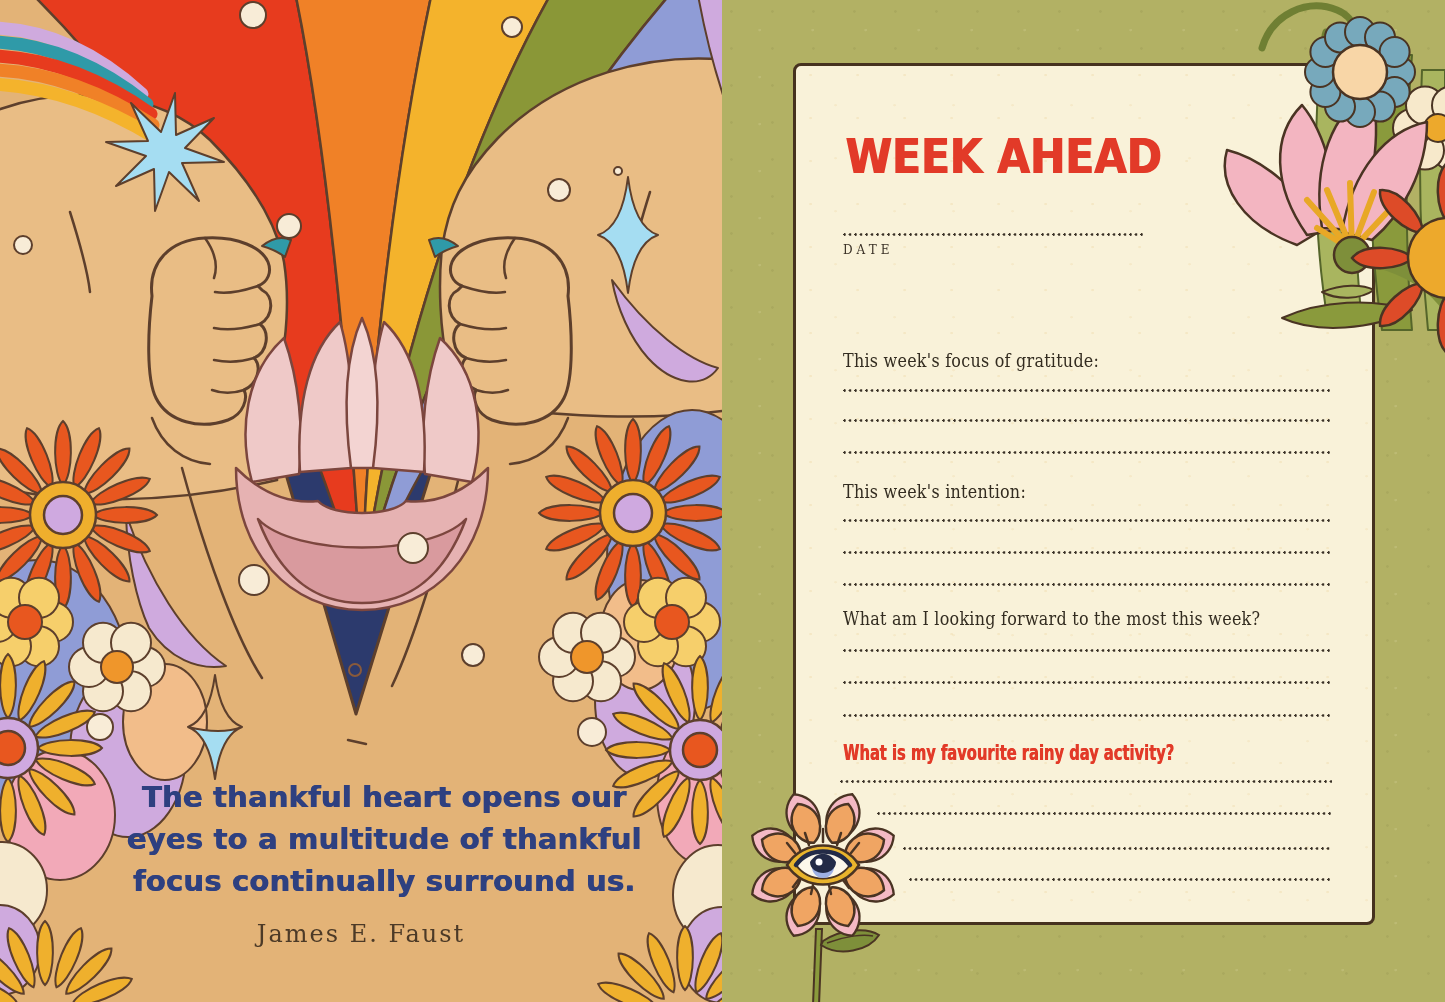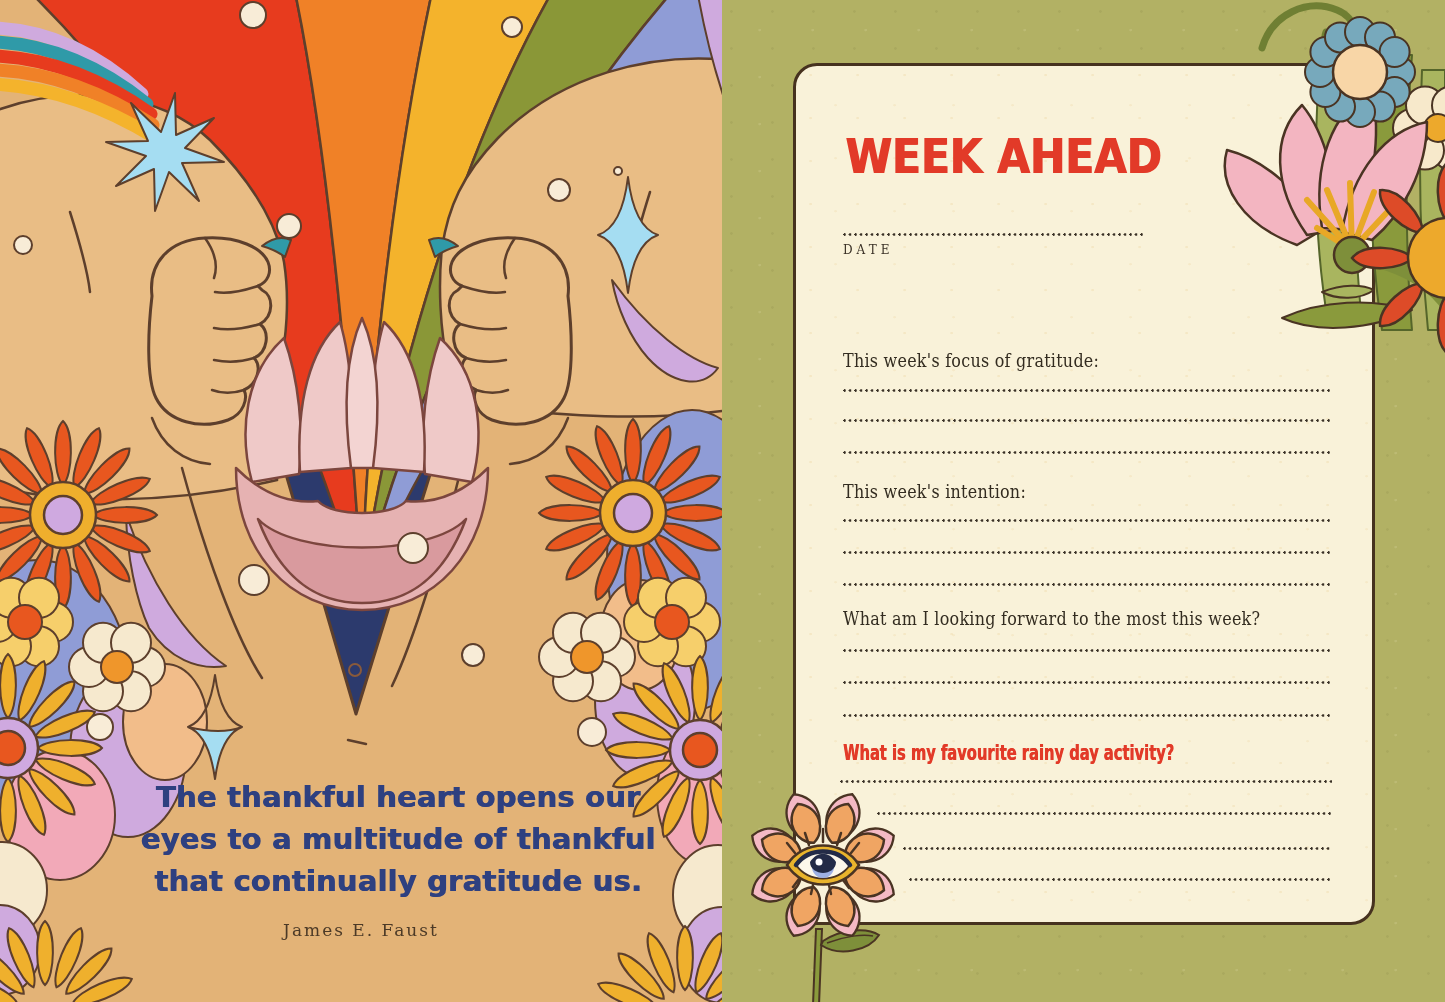--- a/index.html
+++ b/index.html
@@ -2,35 +2,35 @@
 <html><head>
 <meta charset="utf-8">
 <style>
   html,body{margin:0;padding:0;background:#777;}
   .spread{position:relative;width:1445px;height:1002px;overflow:hidden;font-family:"DejaVu Sans",sans-serif;}
 
   
   .page-left{position:absolute;left:0;top:0;width:722px;height:1002px;background:#e3b377;}
   .page-left svg{position:absolute;left:0;top:0;}
   .quote{position:absolute;left:0;width:768px;text-align:center;color:#2e4080;
-         font-weight:bold;font-size:29px;letter-spacing:.2px;text-shadow:.8px 0 0 #2e4080;padding-left:14px;}
+         font-weight:bold;font-size:29px;letter-spacing:.2px;text-shadow:.8px 0 0 #2e4080;}
   .q1{top:780px;} .q2{top:822px;} .q3{top:864px;}
   .attribution{position:absolute;left:0;top:920px;width:722px;text-align:center;
-         font-family:"DejaVu Serif",serif;font-size:17px;letter-spacing:2px;color:#4c3a27;}
+         font-family:"DejaVu Serif",serif;font-size:24px;letter-spacing:2px;color:#4c3a27;}
 
   
   .page-right{position:absolute;left:722px;top:0;width:723px;height:1002px;background:#b2b164;
       background-image:radial-gradient(circle at 23% 31%,rgba(90,90,40,.10) 1px,rgba(0,0,0,0) 1.6px),
                        radial-gradient(circle at 71% 64%,rgba(250,245,210,.14) 1px,rgba(0,0,0,0) 1.6px);
       background-size:41px 37px,53px 47px;}
   .card{position:absolute;left:71px;top:63px;width:582px;height:862px;background:#f9f2d9;
       background-image:radial-gradient(circle at 31% 21%,rgba(214,160,60,.13) 1px,rgba(0,0,0,0) 1.5px),
                        radial-gradient(circle at 67% 74%,rgba(214,160,60,.10) 1px,rgba(0,0,0,0) 1.5px);
       background-size:47px 43px,59px 53px;
-      border:3px solid #46321f;border-radius:24px;box-sizing:border-box;z-index:1;}
+      border:3px solid #46321f;border-radius:8px;box-sizing:border-box;z-index:1;}
   .deco{position:absolute;left:0;top:0;z-index:5;pointer-events:none;}
 
   .card-title{position:absolute;left:49px;top:66px;font-size:48px;font-weight:bold;color:#e23a28;
       letter-spacing:0;line-height:1;text-shadow:1.4px 0 0 #e23a28;
       transform:scaleX(.88);transform-origin:left top;white-space:nowrap;}
   .dotline{position:absolute;height:3px;
       background-image:radial-gradient(circle at 1.5px 1.5px,#3a3126 1.15px,rgba(0,0,0,0) 1.45px);
       background-size:5.5px 3px;background-repeat:repeat-x;}
   .date-label{position:absolute;left:47px;top:177px;font-family:"DejaVu Serif",serif;font-size:12px;
       letter-spacing:4px;color:#3a3126;}
@@ -247,21 +247,21 @@
           <circle cx="254" cy="580" r="15"></circle>
           <circle cx="473" cy="655" r="11"></circle>
         <circle cx="100" cy="727" r="13"></circle>
           <circle cx="592" cy="732" r="14"></circle>
         <circle cx="355" cy="670" r="6" fill="none" stroke="#8a5a3a"></circle>
       </g>
     </svg>
 
     <div class="quote q1">The thankful heart opens our</div>
     <div class="quote q2">eyes to a multitude of thankful</div>
-    <div class="quote q3">that continually gratitude us.</div>
+    <div class="quote q3">focus continually surround us.</div>
     <div class="attribution">James E. Faust</div>
   </div>
 
   <div class="page-right">
 
     <div class="card">
       <div class="card-title">WEEK AHEAD</div>
 
       <div class="dotline" style="top:167px;left:47px;width:302px;"></div>
       <div class="date-label">DATE</div>

